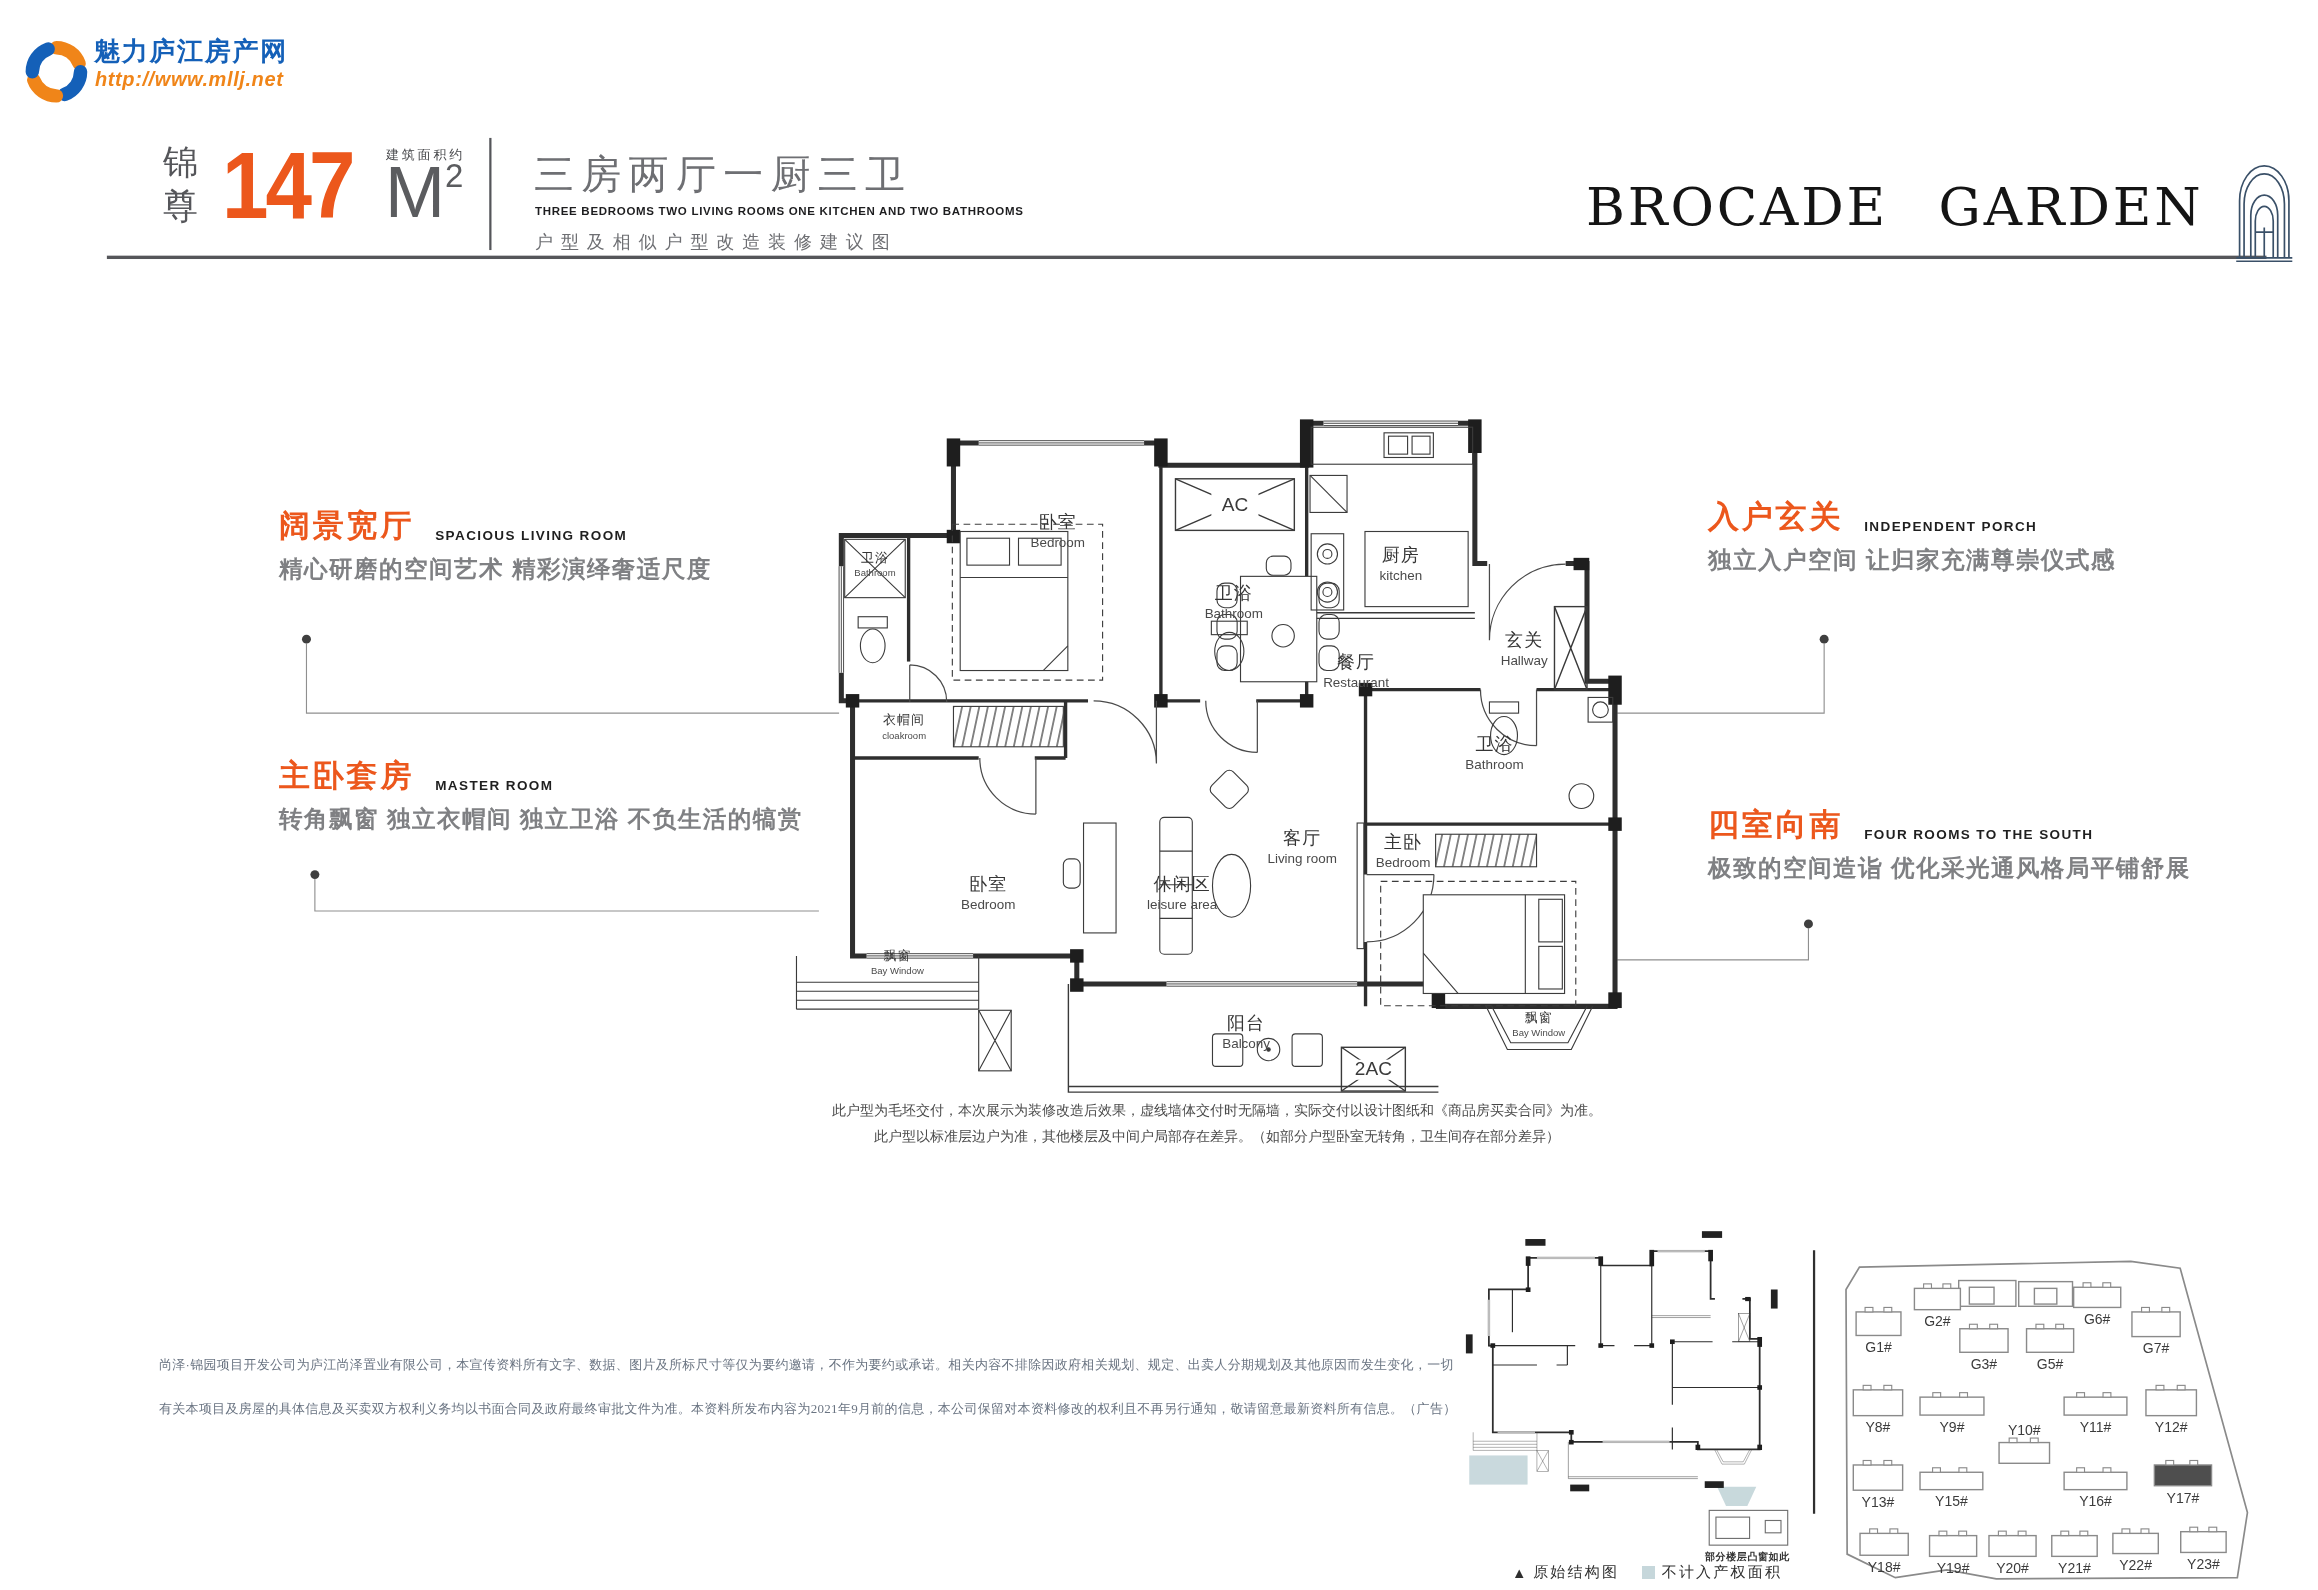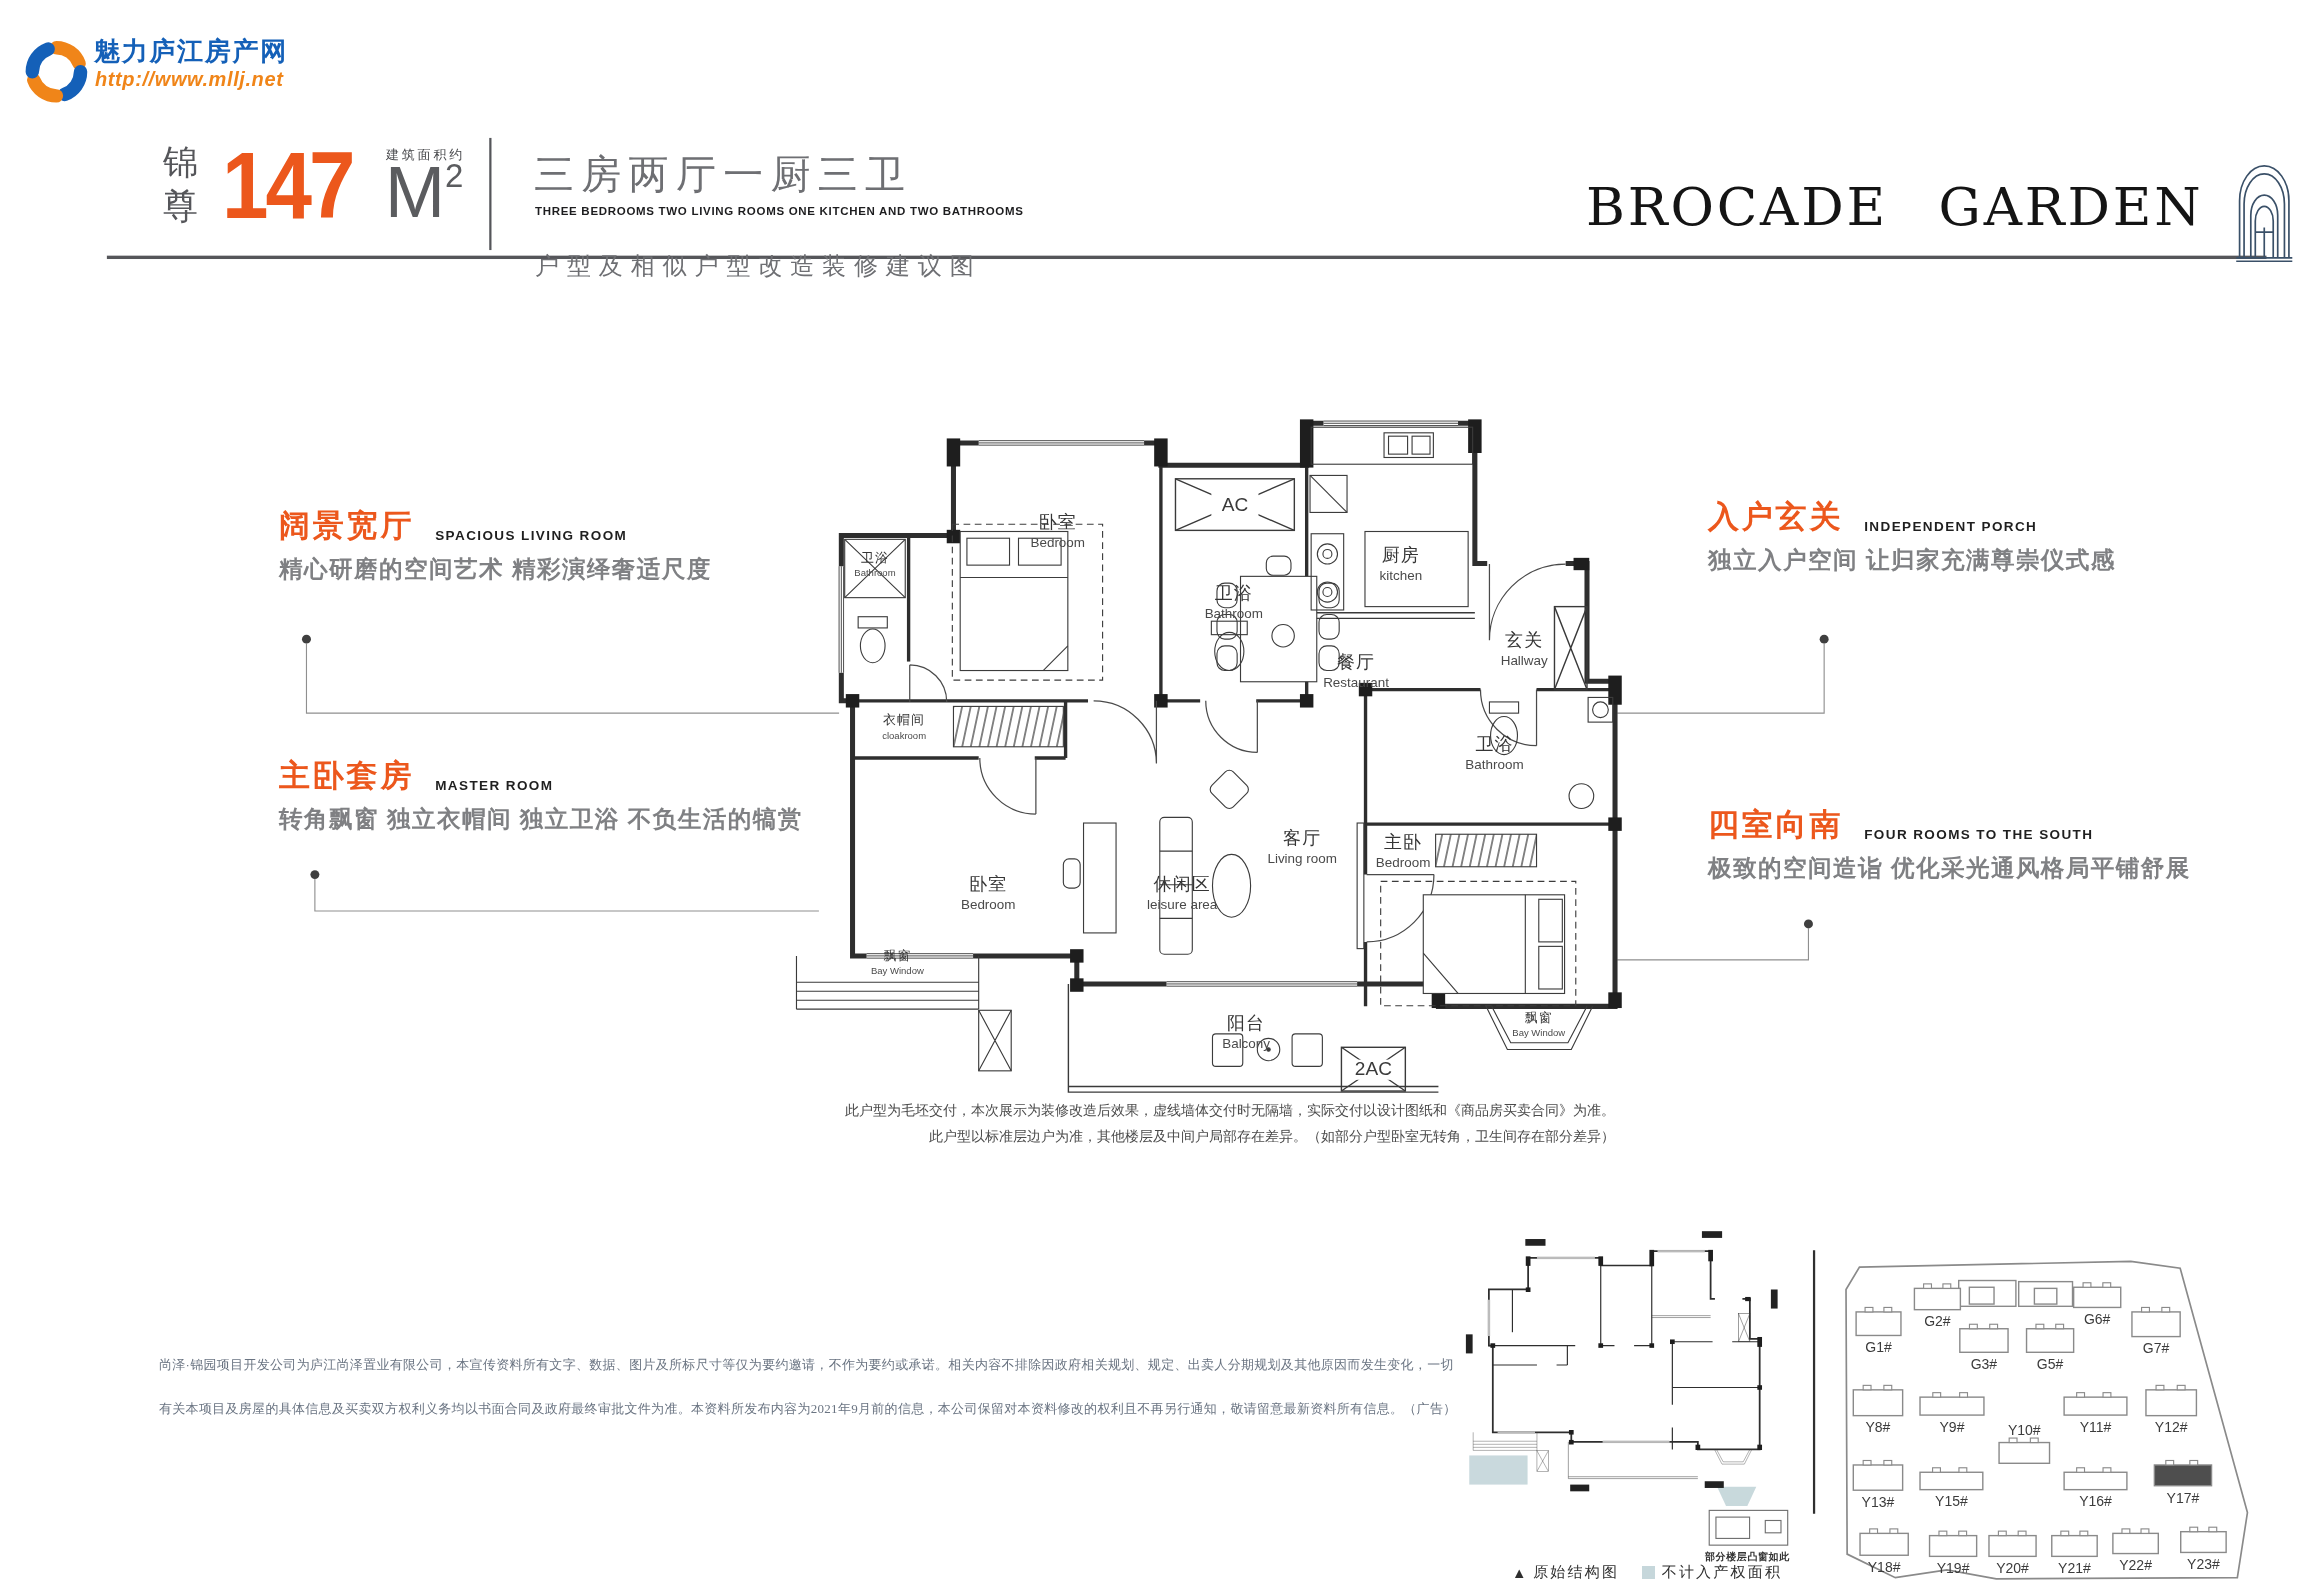--- a/index.html
+++ b/index.html
@@ -14,34 +14,34 @@
   .unit-name{left:163px;top:144px;display:flex;flex-direction:column;gap:9px;
              font-size:35px;color:#55565a;line-height:1;}
   .area-value{left:222px;top:138px;font-size:95px;font-weight:700;line-height:1;color:#ec571c;
               letter-spacing:-3.4px;transform:scaleX(.88);transform-origin:left top;}
   .area-note{left:386px;top:146px;font-size:13px;letter-spacing:2.8px;color:#46474a;}
   .area-unit{left:385px;top:156px;line-height:1;color:#5b5c5f;}
   .area-unit .m{font-size:72px;}
   .area-unit .sup{font-size:33px;vertical-align:top;position:relative;top:3.4px;}
   .layout-title{left:534px;top:147px;font-size:40px;color:#6e6f73;letter-spacing:7.3px;font-weight:500;white-space:nowrap;}
   .layout-en{left:535px;top:205px;font-size:11.5px;font-weight:bold;color:#1d1d1f;letter-spacing:0.7px;white-space:nowrap;}
-  .layout-note{left:535px;top:230px;font-size:24px;color:#6e6f73;letter-spacing:7.9px;white-space:nowrap;margin-top:20px;}
+  .layout-note{left:535px;top:230px;font-size:18px;color:#6e6f73;letter-spacing:7.9px;white-space:nowrap;}
   .brand{left:1586px;top:176px;font-family:"DejaVu Serif",serif;font-size:53px;color:#141414;
          letter-spacing:2.8px;word-spacing:31px;white-space:nowrap;}
   
   .ann-title-row{display:flex;align-items:flex-end;white-space:nowrap;}
   .ann-title{font-size:31px;font-weight:bold;color:#ec571c;letter-spacing:2.8px;}
   .ann-en{font-size:13.5px;font-weight:bold;color:#1f1f1f;letter-spacing:1.4px;margin-left:21px;padding-bottom:4.5px;}
   .ann-desc{font-size:23.6px;color:#7f8083;letter-spacing:1.4px;white-space:nowrap;font-weight:bold;}
   .ann-living-t{left:279px;top:505px;}  .ann-living-d{left:279px;top:553px;}
   .ann-master-t{left:279px;top:755px;} .ann-master-d{left:279px;top:803px;}
   .ann-porch-t{left:1708px;top:496px;}  .ann-porch-d{left:1708px;top:544px;}
   .ann-south-t{left:1708px;top:804px;} .ann-south-d{left:1708px;top:852px;}
   
-  .plan-note{left:819px;width:796px;text-align:right;font-size:14px;color:#4b4b4b;white-space:nowrap;}
+  .plan-note{left:819px;width:796px;text-align:center;font-size:14px;color:#4b4b4b;white-space:nowrap;}
   .plan-note.l1{top:1102px;} .plan-note.l2{top:1128px;}
   .disclaimer{left:159px;font-size:13px;color:#6a7482;letter-spacing:0.3px;white-space:nowrap;}
   .disclaimer.l1{top:1356px;} .disclaimer.l2{top:1400px;font-family:Liberation Serif, serif;}
   
   .legend-row{left:1512px;top:1563px;display:flex;align-items:center;white-space:nowrap;}
   .legend-tri{font-size:14.6px;color:#2e2e2e;margin-right:6.7px;}
   .legend-label{font-size:15px;color:#2e2e2e;letter-spacing:2.2px;}
   .legend-square{width:13.5px;height:13.5px;background:#c6d7db;margin-left:22.4px;margin-right:6.7px;}
   .mini-note{left:1705px;top:1550px;font-size:10px;font-weight:bold;color:#333;letter-spacing:0.6px;}
 </style>

